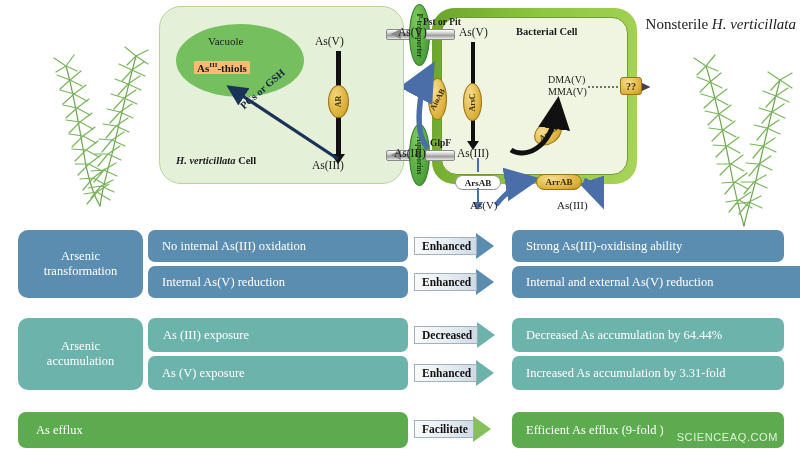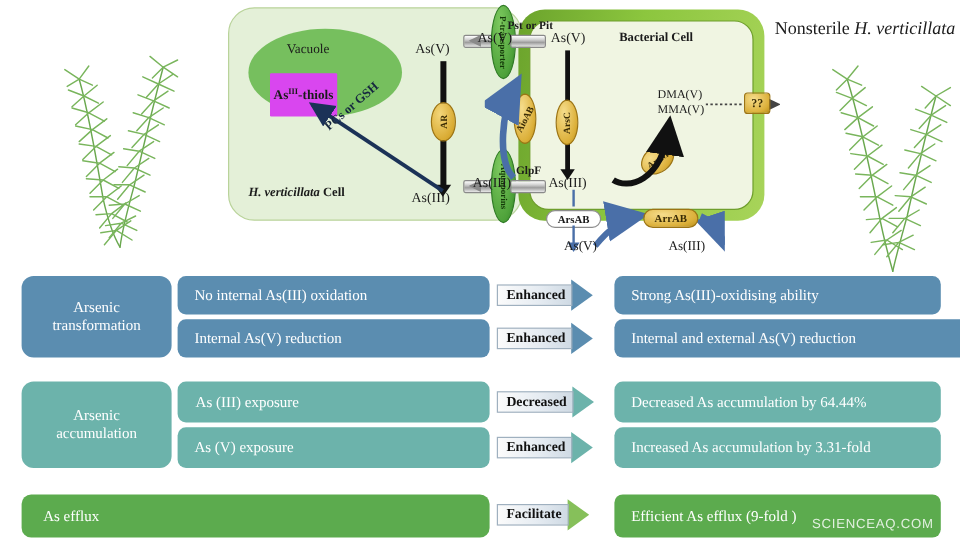--- a/index.html
+++ b/index.html
@@ -23,41 +23,41 @@
   .heading .ital { font-style: italic; }
   #heading-left  { left: 6px;  top: 16px; }
   #heading-right { right: 4px; top: 16px; }
 
   
   .plant { position: absolute; }
 
   
   #plant-cell-panel {
     position: absolute;
-    left: 190px; top: 6px; width: 245px; height: 178px;
+    left: 159px; top: 6px; width: 245px; height: 178px;
     background: #e4f0d8;
     border: 1.5px solid #b9d39a;
     border-radius: 22px;
   }
   #vacuole {
     position: absolute;
     left: 16px; top: 17px; width: 128px; height: 73px;
     background: #76bf5e;
     border-radius: 50%;
   }
   .lbl {
     position: absolute;
     font-family: "Liberation Serif", serif;
     color: #1b1b1b;
     white-space: nowrap;
   }
   #vacuole-label { left: 48px; top: 28px; font-size: 11px; }
   #as-thiols-label {
     left: 34px; top: 54px; font-size: 11px; font-weight: bold;
-    background: #d946ef; padding: 11px 3px; border-radius: 1px;
+    background: #fdba74; padding: 0 3px; border-radius: 1px;
   }
   #as-thiols-label sup { font-size: 7px; font-variant: small-caps; }
   #plant-cell-label { left: 16px; top: 148px; font-size: 10.5px; }
   #plant-cell-label .ital { font-style: italic; font-weight: bold; }
   #plant-cell-label .rom { font-weight: bold; }
 
   #asv-in-plant  { left: 155px; top: 28px; font-size: 11.5px; }
   #asiii-in-plant{ left: 152px; top: 152px; font-size: 11.5px; }
 
   

